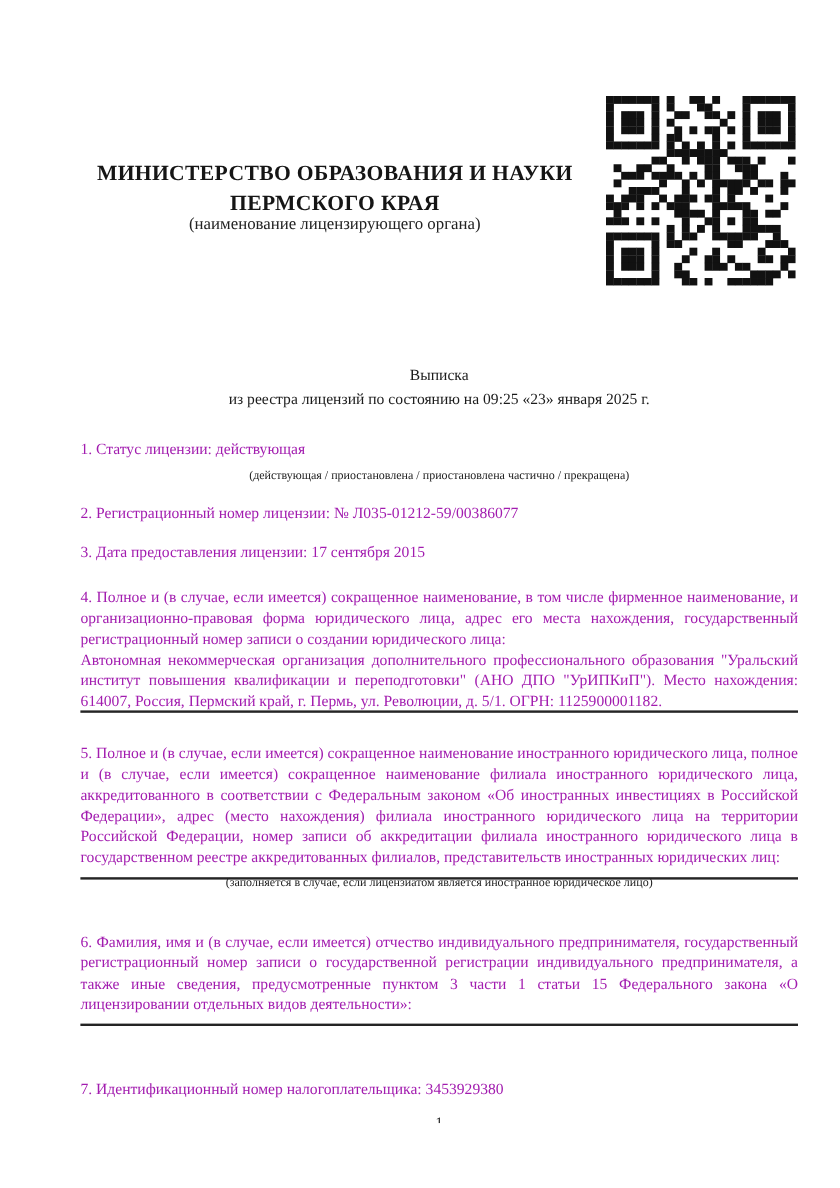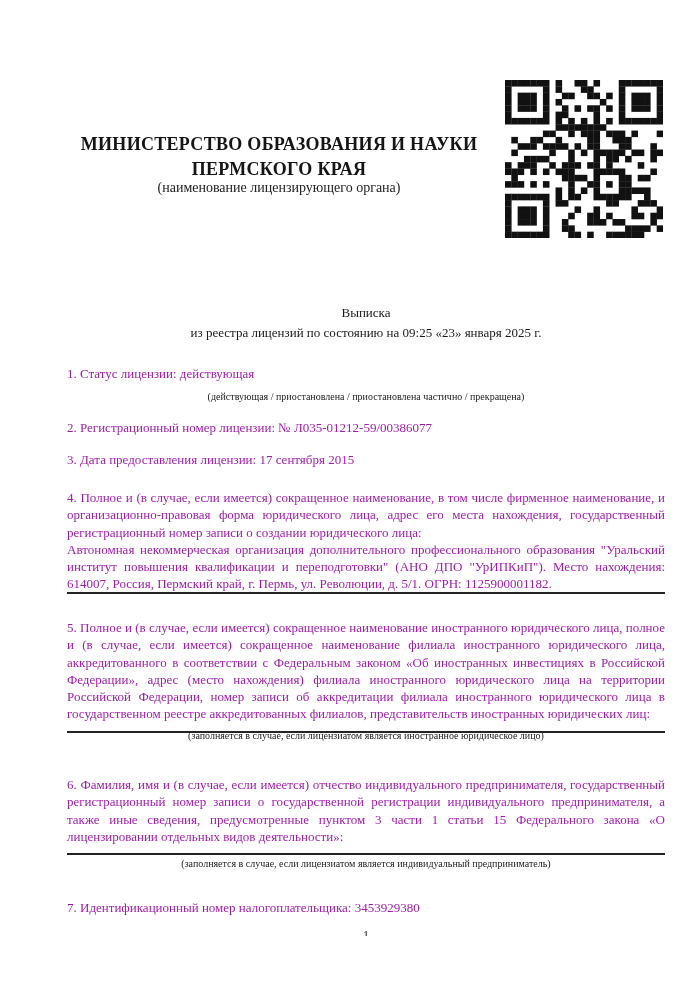--- a/index.html
+++ b/index.html
@@ -416,19 +416,18 @@
     <div class="para">Автономная некоммерческая организация дополнительного профессионального образования "Уральский институт повышения квалификации и переподготовки" (АНО ДПО "УрИПКиП"). Место нахождения: 614007, Россия, Пермский край, г. Пермь, ул. Революции, д. 5/1. ОГРН: 1125900001182.</div>
   </div>
   <div class="rule pos-rule4"></div>
 
   <div class="abs body-text para pos-i5">5. Полное и (в случае, если имеется) сокращенное наименование иностранного юридического лица, полное и (в случае, если имеется) сокращенное наименование филиала иностранного юридического лица, аккредитованного в соответствии с Федеральным законом «Об иностранных инвестициях в Российской Федерации», адрес (место нахождения) филиала иностранного юридического лица на территории Российской Федерации, номер записи об аккредитации филиала иностранного юридического лица в государственном реестре аккредитованных филиалов, представительств иностранных юридических лиц:</div>
   <div class="rule pos-rule5"></div>
   <div class="abs small-note pos-note5">(заполняется в случае, если лицензиатом является иностранное юридическое лицо)</div>
 
   <div class="abs body-text para pos-i6">6. Фамилия, имя и (в случае, если имеется) отчество индивидуального предпринимателя, государственный регистрационный номер записи о государственной регистрации индивидуального предпринимателя, а также иные сведения, предусмотренные пунктом 3 части 1 статьи 15 Федерального закона «О лицензировании отдельных видов деятельности»:</div>
   <div class="rule pos-rule6"></div>
-  <div class="abs small-note pos-note6">(заполняется в случае, если лицензиатом является индивидуальный предприниматель)</div>
 
   <div class="abs body-text pos-i7">7. Идентификационный номер налогоплательщика: 3453929380</div>
 
   <div class="abs pagenum">1</div>
 
 </div>
 
 </body></html>

